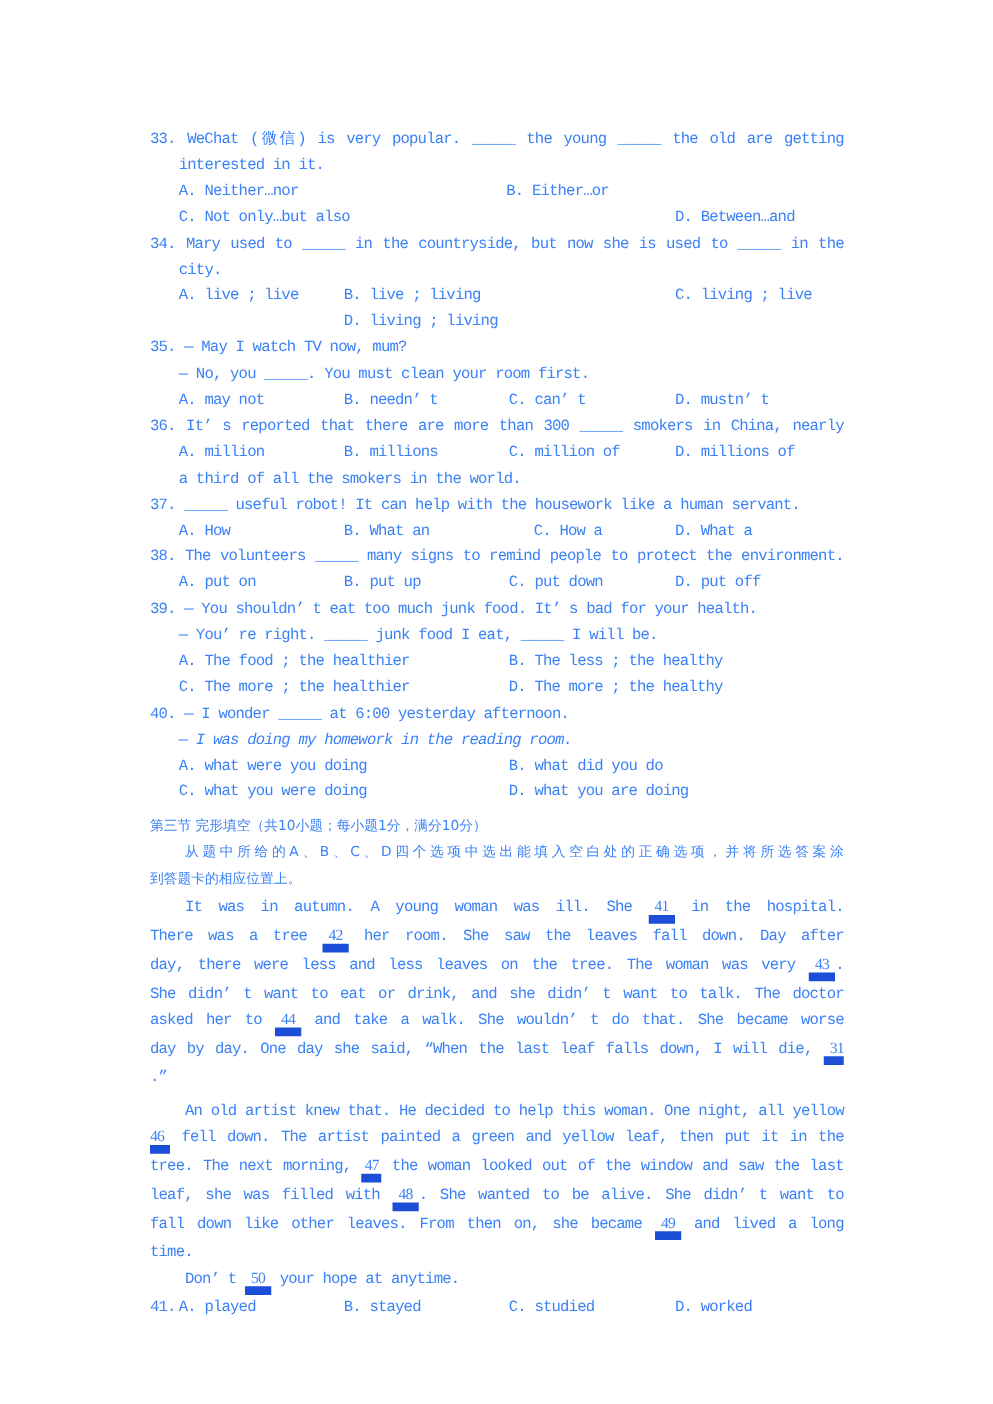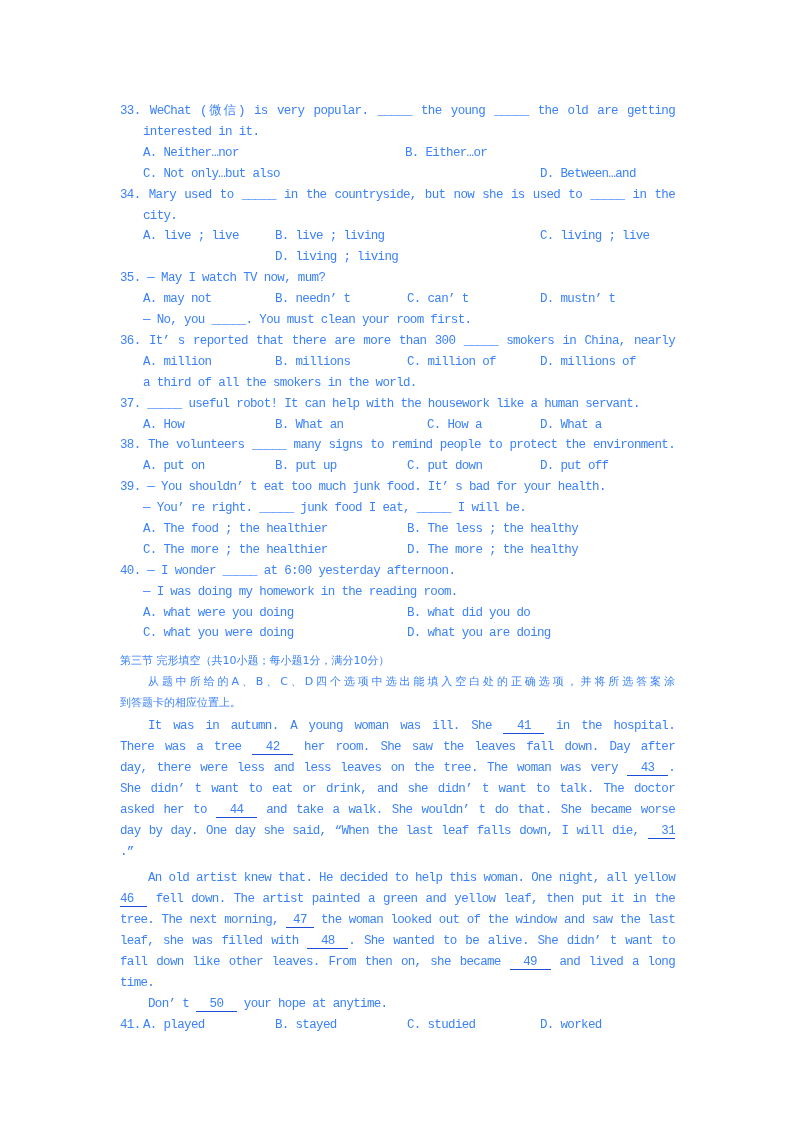--- a/index.html
+++ b/index.html
@@ -9,21 +9,21 @@
     position:absolute;left:120px;top:101px;width:555px;
     font-family:"Liberation Mono","DejaVu Sans Mono",monospace;
     font-size:12.5px;letter-spacing:-0.66px;color:#3b82f6;
   }
   .line{position:relative;min-height:20.9px;line-height:20.9px;}
   .jl{text-align:justify;text-align-last:justify;}
   .cn{font-size:11px;letter-spacing:0;font-family:"DejaVu Sans","Liberation Sans",sans-serif;}
   .sec{margin-top:7px;}
   .ind28{padding-left:28px;}
   .pos{position:absolute;top:0;white-space:pre;}
-  .blank{display:inline-block;white-space:pre;border-bottom:1px solid #1d4ed8;line-height:13px;}
+  .blank{display:inline-block;white-space:pre;border-bottom:7px solid #1d4ed8;line-height:13px;font-family:Liberation Serif, serif;}
 </style>
 </head>
 <body>
 
 <div class="page">
   <div class="content">
     <div id="questions">
         <div>
           <div class="line jl"><span>33. WeChat (微信) is very popular. _____ the young _____ the old are getting</span></div>
           <div class="line" style="padding-left: 23px;"><span>interested in it.</span></div>
@@ -43,27 +43,27 @@
             <span class="pos" style="left: 23px;">A. live ; live</span>
             <span class="pos" style="left: 155px;">B. live ; living</span>
             <span class="pos" style="left: 420px;">C. living ; live</span>
           </div>
           <div class="line">
             <span class="pos" style="left: 155px;">D. living ; living</span>
           </div>
         </div>
         <div>
           <div class="line"><span>35. — May I watch TV now, mum?</span></div>
+          <div class="line" style="padding-left: 23px;"><span>— No, you _____. You must clean your room first.</span></div>
           <div class="line">
             <span class="pos" style="left: 23px;">A. may not</span>
             <span class="pos" style="left: 155px;">B. needn’ t</span>
             <span class="pos" style="left: 287px;">C. can’ t</span>
             <span class="pos" style="left: 420px;">D. mustn’ t</span>
           </div>
-          <div class="line" style="padding-left: 23px;"><span>— No, you _____. You must clean your room first.</span></div>
         </div>
         <div>
           <div class="line jl"><span>36. It’ s reported that there are more than 300 _____ smokers in China, nearly</span></div>
           <div class="line">
             <span class="pos" style="left: 23px;">A. million</span>
             <span class="pos" style="left: 155px;">B. millions</span>
             <span class="pos" style="left: 287px;">C. million of</span>
             <span class="pos" style="left: 420px;">D. millions of</span>
           </div>
           <div class="line" style="padding-left: 23px;"><span>a third of all the smokers in the world.</span></div>
@@ -93,21 +93,21 @@
             <span class="pos" style="left: 23px;">A. The food ; the healthier</span>
             <span class="pos" style="left: 287px;">B. The less ; the healthy</span>
           </div>
           <div class="line">
             <span class="pos" style="left: 23px;">C. The more ; the healthier</span>
             <span class="pos" style="left: 287px;">D. The more ; the healthy</span>
           </div>
         </div>
         <div>
           <div class="line"><span>40. — I wonder _____ at 6:00 yesterday afternoon.</span></div>
-          <div class="line" style="padding-left: 23px;"><span>— I was doing my homework in the reading room.</span></div>
+          <div class="line" style="padding-left: 23px; font-style: italic;"><span>— I was doing my homework in the reading room.</span></div>
           <div class="line">
             <span class="pos" style="left: 23px;">A. what were you doing</span>
             <span class="pos" style="left: 287px;">B. what did you do</span>
           </div>
           <div class="line">
             <span class="pos" style="left: 23px;">C. what you were doing</span>
             <span class="pos" style="left: 287px;">D. what you are doing</span>
           </div>
         </div>
       </div>

